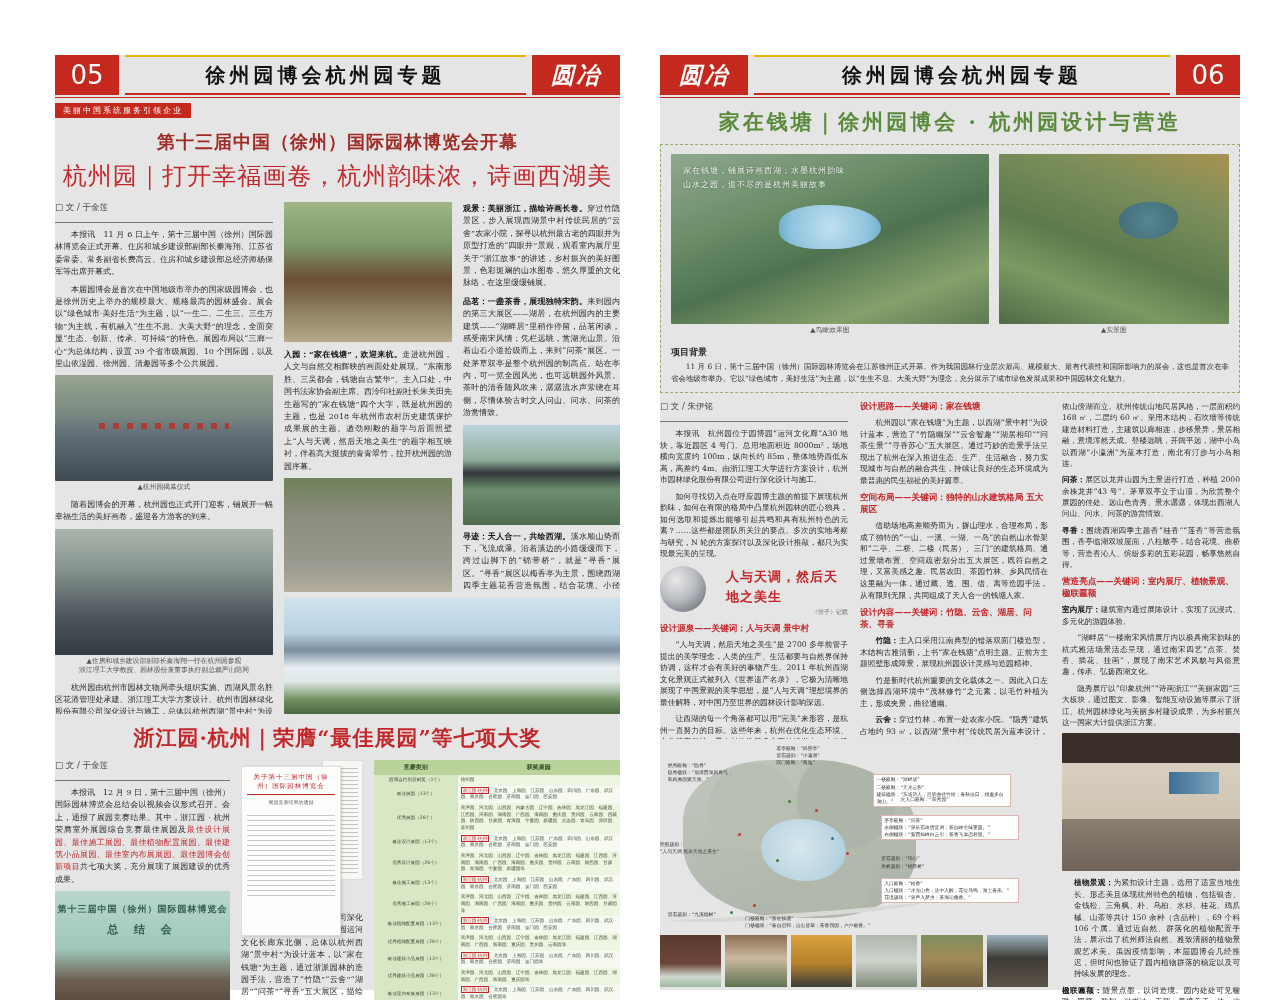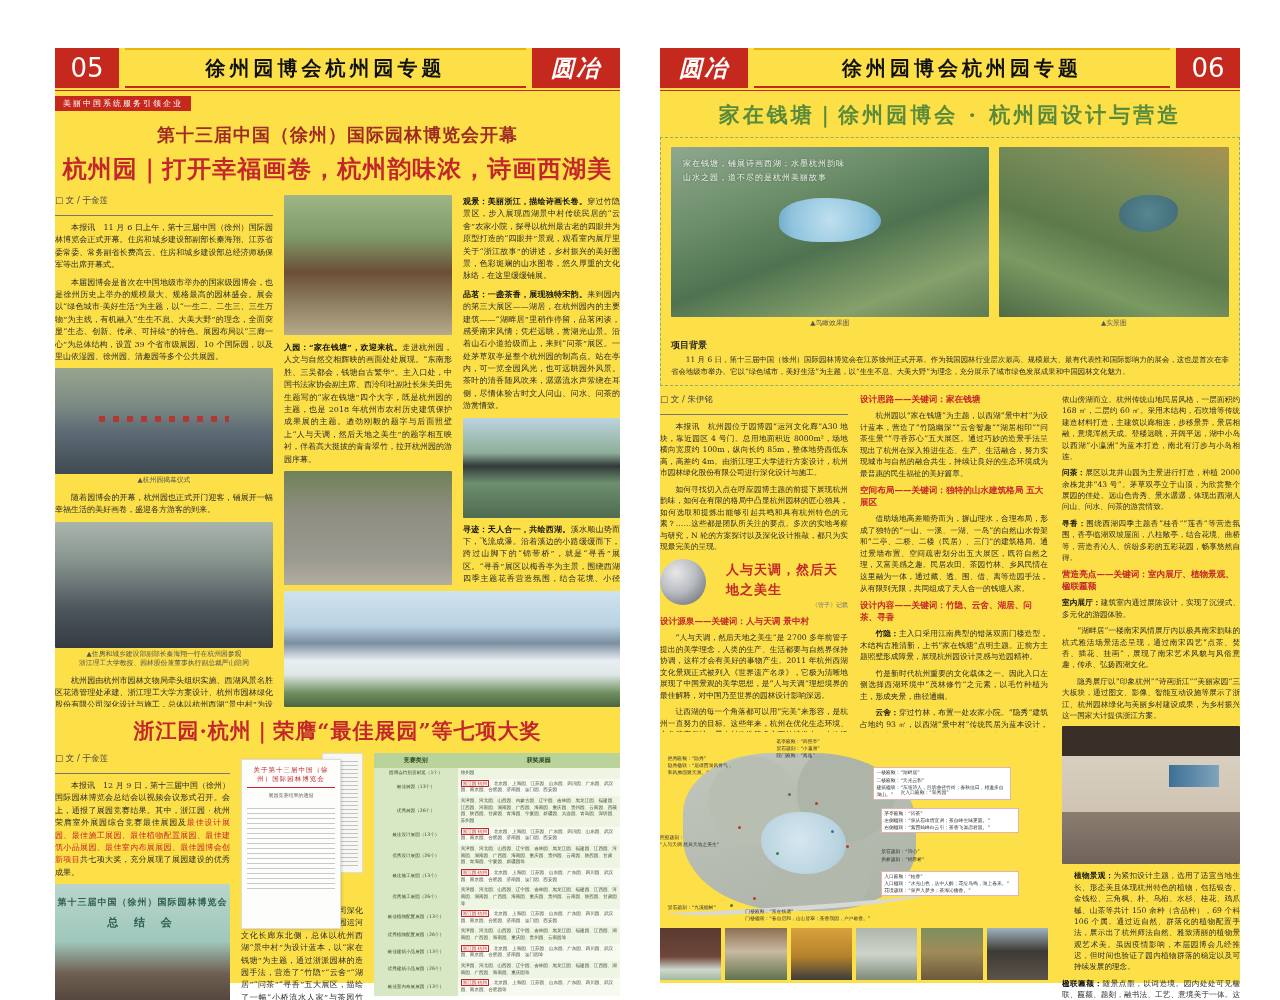--- a/index.html
+++ b/index.html
@@ -1,32 +1,32 @@
 <!DOCTYPE html>
 <html><head>
 <meta charset="utf-8">
 <style>
   html,body{margin:0;padding:0;background:#ffffff;}
   body{width:1280px;height:1000px;position:relative;font-family:"DejaVu Serif","Liberation Serif",serif;color:#2b2b2b;}
-  .page{position:absolute;top:48px;height:935px;background:#fde047;}
+  .page{position:absolute;top:55px;height:935px;background:#e5e5e5;}
   #pageL{left:55px;width:565px;}
   #pageR{left:660px;width:580px;}
 
   
   .hdr{display:flex;align-items:stretch;height:40px;}
   .hdr .numbox,.hdr .brandbox{background:#c5281c;color:#fff;display:flex;align-items:center;justify-content:center;}
   .hdr .numbox{width:64px;font-size:26px;font-family:"DejaVu Sans",sans-serif;}
   .hdr .brandbox{width:88px;font-size:23px;font-weight:bold;font-style:italic;letter-spacing:2px;}
   .hdr .titlebox{flex:1;margin:0 6px;border-top:2px solid #eab308;border-bottom:2px solid #c5281c;display:flex;align-items:center;justify-content:center;font-size:20px;font-weight:bold;letter-spacing:4px;color:#111;}
   .ribbon{margin-top:4px;display:inline-block;background:#c5281c;color:#fff;font-size:8px;letter-spacing:2px;padding:2px 8px;}
   .hdr-rule{border-bottom:1px solid #c5281c;margin-top:2px;}
 
   
   .kicker{text-align:center;color:#9e2b25;font-size:18px;font-weight:bold;letter-spacing:1px;margin-top:12px;}
-  .mainhead{text-align:center;color:#c3272b;font-size:24px;font-weight:bold;letter-spacing:1px;margin-top:6px;}
+  .mainhead{text-align:center;color:#c3272b;font-size:24px;font-weight:normal;letter-spacing:1px;margin-top:6px;}
   .head2{text-align:center;color:#c3272b;font-size:21px;font-weight:bold;letter-spacing:1px;margin:10px 0 8px 0;}
   .greenhead{text-align:center;color:#5a8a3c;font-size:21px;font-weight:bold;letter-spacing:3px;margin-top:10px;}
 
   
   .cols{display:flex;gap:11px;}
   .col{overflow:hidden;}
   .byline{font-size:8.5px;color:#444;border-bottom:1px solid #777;padding-bottom:8px;margin-bottom:6px;font-family:"DejaVu Sans",sans-serif;}
   p.body{font-size:8px;line-height:1.55;text-align:justify;text-indent:2em;margin:0 0 5px 0;}
   p.noind{text-indent:0;}
   .lead{font-weight:bold;color:#111;}

